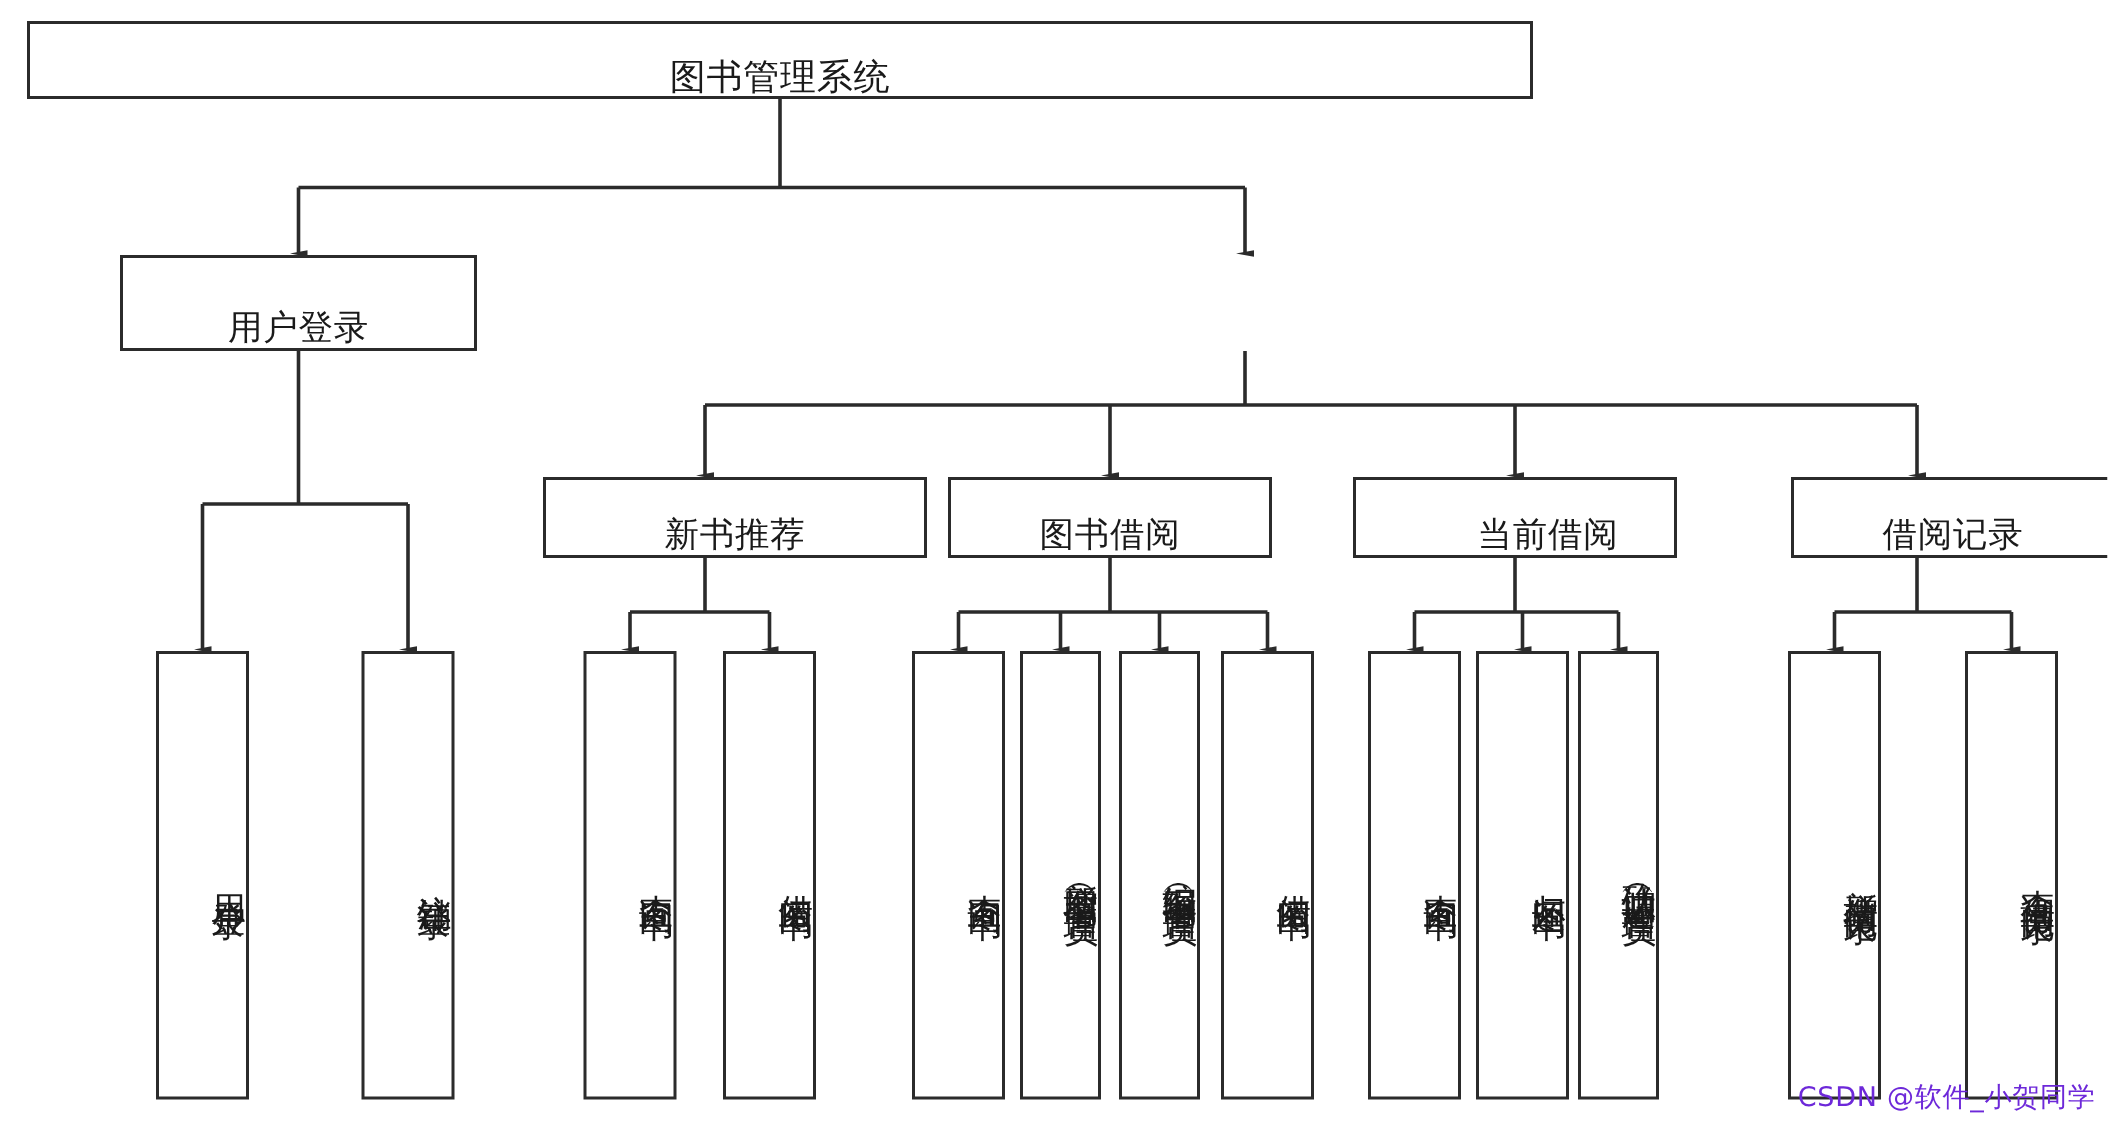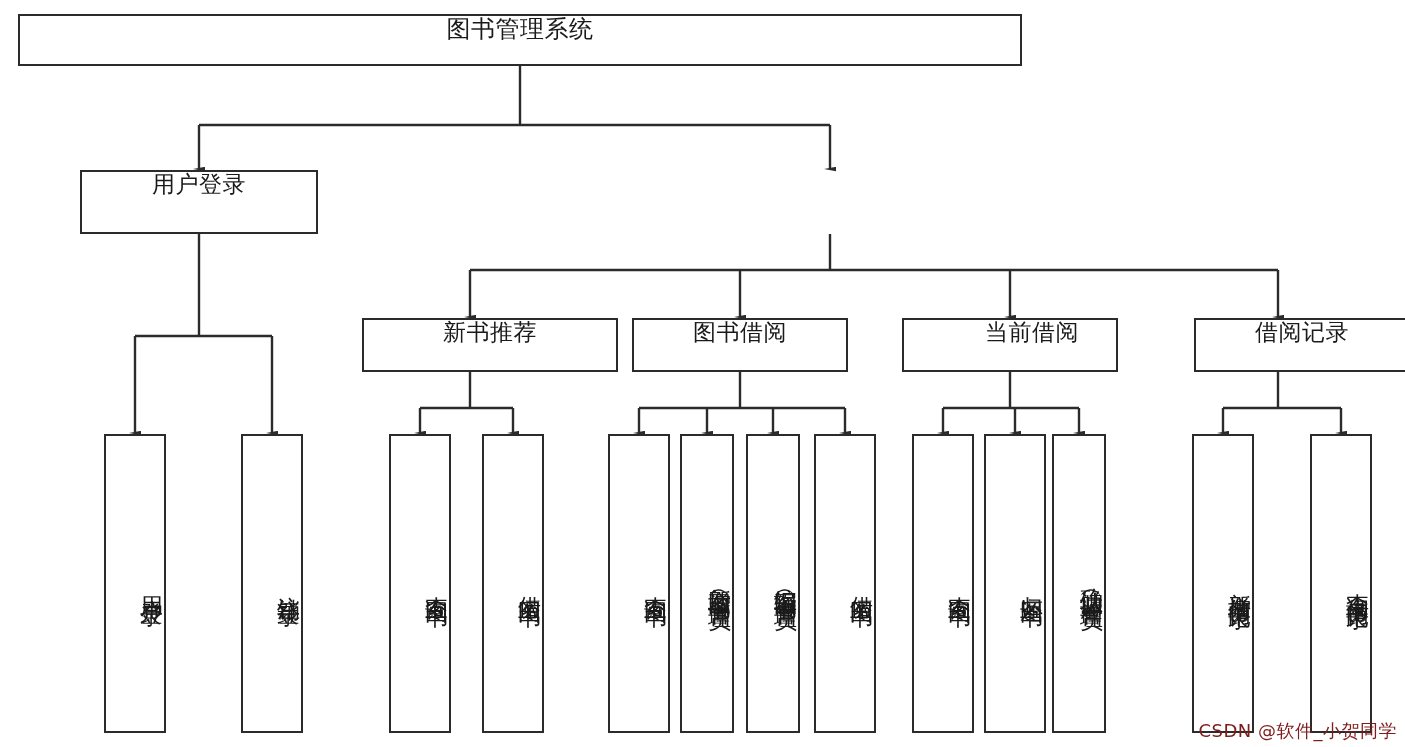--- a/index.html
+++ b/index.html
@@ -25,21 +25,21 @@
     width: 1405px;
     height: 747px;
     pointer-events: none;
   }
   .node {
     position: absolute;
     box-sizing: border-box;
     border: 2.4px solid #2b2b2b;
     background: #ffffff;
     display: flex;
-    align-items: flex-start;
+    align-items: flex-end;
     justify-content: center;
     color: #1a1a1a;
   }
   .node.horiz {
     font-size: 23px;
     letter-spacing: 0.5px;
     line-height: 1.1;
   }
   .node.root {
     font-size: 24px;
@@ -60,21 +60,21 @@
   .node.vert .vtext {
     writing-mode: vertical-rl;
     text-orientation: upright;
     white-space: nowrap;
   }
   #watermark {
     position: absolute;
     right: 8px;
     bottom: 4px;
     font-size: 18px;
-    color: #7f1d1d;
+    color: #6d28d9;
     letter-spacing: 0.5px;
     white-space: nowrap;
     font-family: "DejaVu Sans", "Liberation Sans", sans-serif;
   }
 </style>
 </head>
 <body>
 
 <div id="canvas">
 

